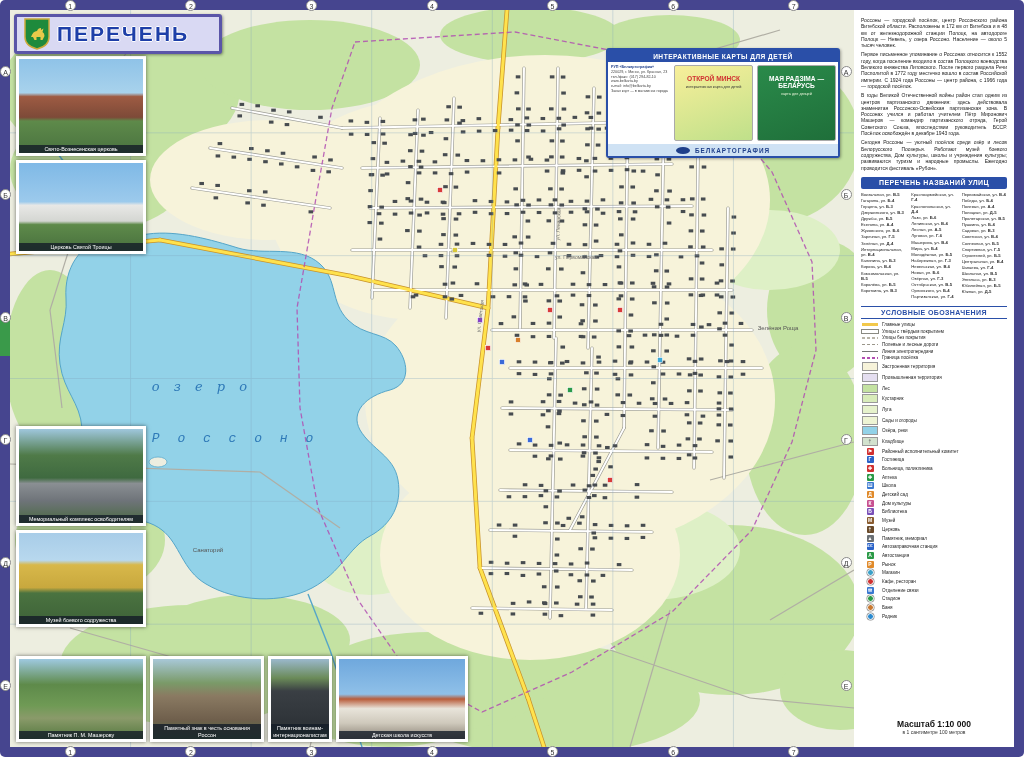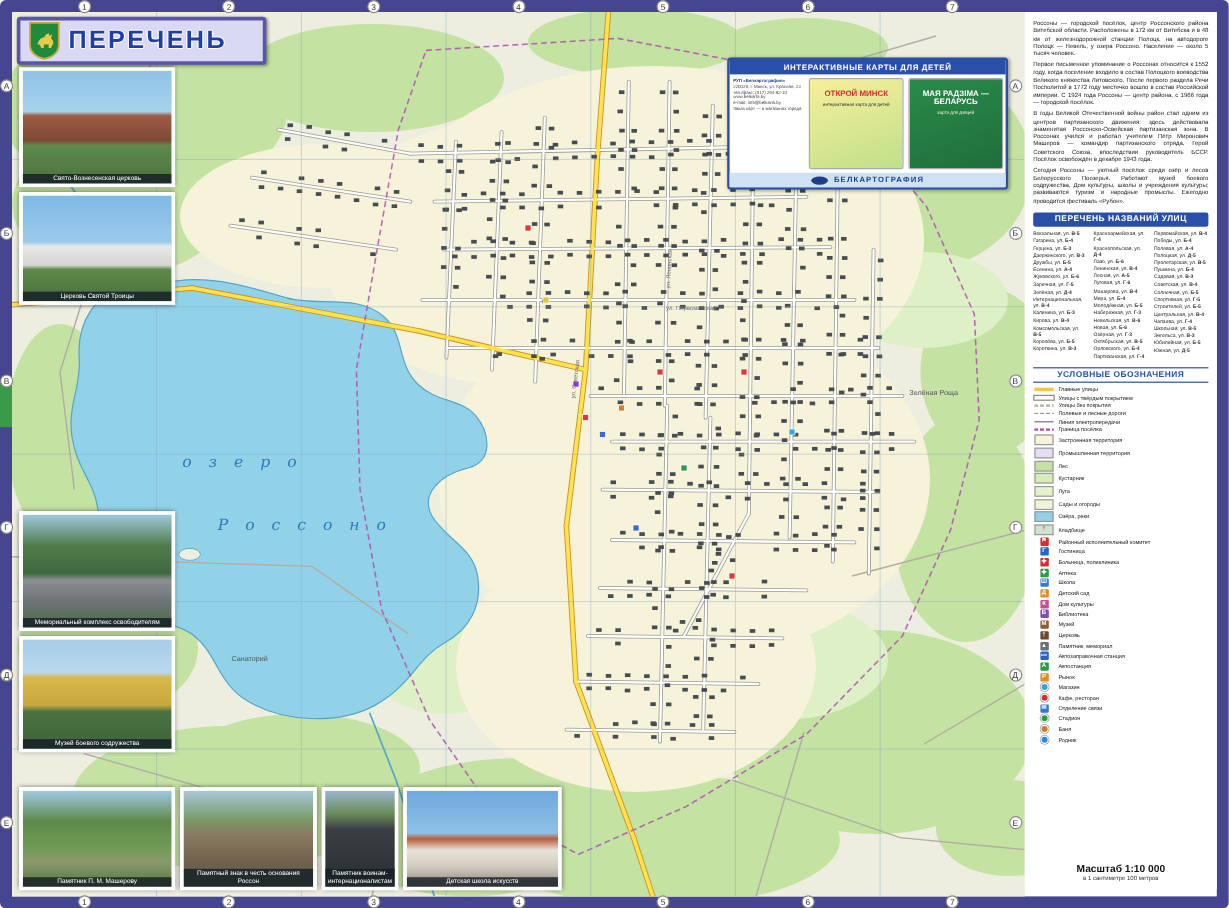--- a/index.html
+++ b/index.html
@@ -843,21 +843,21 @@
             <line x1="0" y1="122.83333333333333" x2="844" y2="122.83333333333333"></line>
             <line x1="0" y1="245.66666666666666" x2="844" y2="245.66666666666666"></line>
             <line x1="0" y1="368.5" x2="844" y2="368.5"></line>
             <line x1="0" y1="491.3333333333333" x2="844" y2="491.3333333333333"></line>
             <line x1="0" y1="614.1666666666666" x2="844" y2="614.1666666666666"></line>
           </g>
       </svg>
 
       <div id="map-labels">
           <div class="ml lake" style="left: 192px; top: 376px; transform: translate(-50%, -50%) rotate(0deg);">о з е р о</div>
-          <div class="ml lake" style="left: 244px; top: 428px; transform: translate(-50%, -50%) rotate(0deg);">Р о с с о н о</div>
+          <div class="ml lake" style="left: 225px; top: 428px; transform: translate(-50%, -50%) rotate(0deg); font-family: Liberation Mono, monospace;">Р о с с о н о</div>
           <div class="ml place" style="left: 768px; top: 318px; transform: translate(-50%, -50%) rotate(0deg);">Зелёная Роща</div>
           <div class="ml place" style="left: 198px; top: 540px; transform: translate(-50%, -50%) rotate(0deg);">Санаторий</div>
           <div class="ml street" style="left: 470px; top: 306px; transform: translate(-50%, -50%) rotate(-83deg);">ул. Советская</div>
           <div class="ml street" style="left: 548px; top: 214px; transform: translate(-50%, -50%) rotate(-87deg);">ул. Ленинская</div>
           <div class="ml street" style="left: 566px; top: 247px; transform: translate(-50%, -50%) rotate(0deg);">ул. Первомайская</div>
         </div>
 
       <div class="title-block">
         <svg width="26" height="32" viewBox="0 0 26 32">
           <path d="M1,1 h24 v18 q0,9 -12,12 q-12,-3 -12,-12 Z" fill="#1e8a3c" stroke="#caa93a" stroke-width="1.5"></path>

